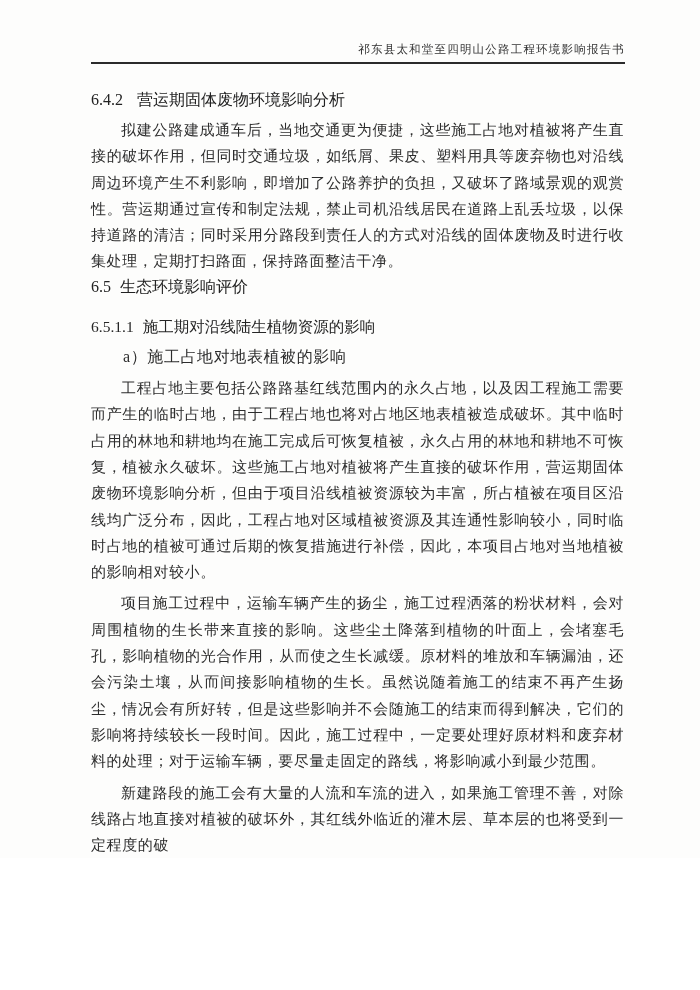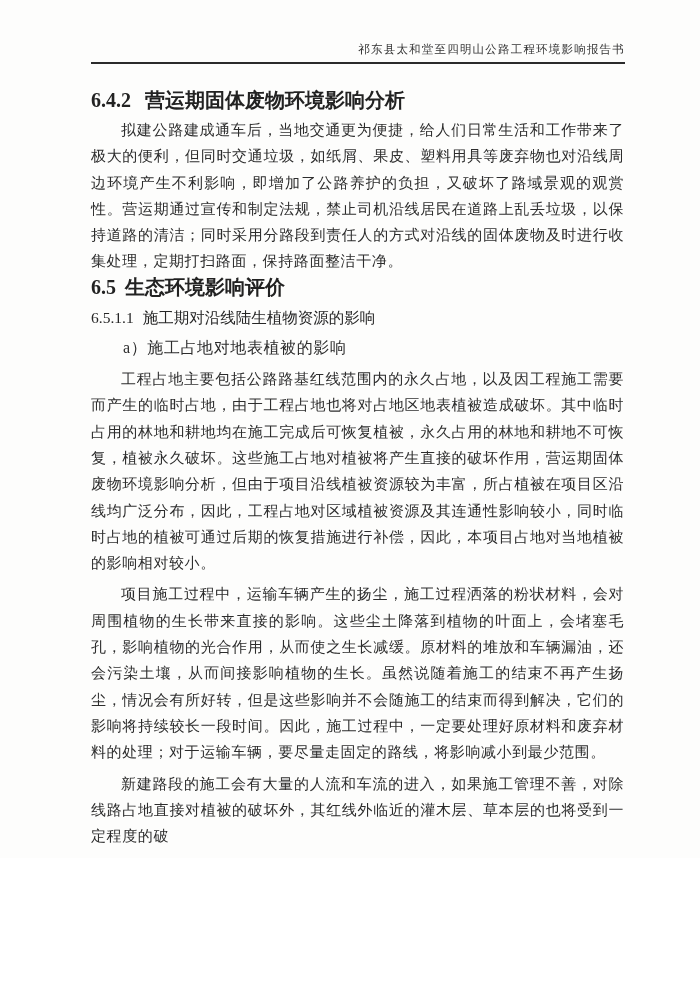--- a/index.html
+++ b/index.html
@@ -24,32 +24,32 @@
     padding-bottom: 5px;
     border-bottom: 2px solid #2b2b2b;
   }
   .content {
     position: absolute;
     top: 82px;
     left: 91px;
     width: 533px;
   }
   .h-major {
-    font-size: 20px;
-    font-weight: bold;
+    font-size: 16px;
+    font-weight: normal;
     line-height: 24px;
     color: #222222;
     margin-top: 6px;
   }
   .h-sub {
     font-size: 15.5px;
     font-weight: normal;
     line-height: 24px;
     color: #262626;
-    margin-top: 7px;
+    margin-top: 16px;
   }
   .num-wide { display: inline-block; margin-right: 14px; }
   .num-mid  { display: inline-block; margin-right: 9px; }
   .para {
     font-size: 15px;
     line-height: 26.3px;
     text-align: justify;
     text-indent: 2em;
     letter-spacing: 0.6px;
     color: #2d2d2d;
@@ -83,21 +83,21 @@
   <div class="running-header">
     <span>祁东县太和堂至四明山公路工程环境影响报告书</span>
   </div>
 
   <div class="content">
 
     <div class="h-major">
       <span class="num-wide">6.4.2</span><span>营运期固体废物环境影响分析</span>
     </div>
 
-    <p class="para">拟建公路建成通车后，当地交通更为便捷，给人们日常生活和工作带来了极大的便利，但同时交通垃圾，如纸屑、果皮、塑料用具等废弃物也对沿线周边环境产生不利影响，即增加了公路养护的负担，又破坏了路域景观的观赏性。营运期通过宣传和制定法规，禁止司机沿线居民在道路上乱丢垃圾，以保持道路的清洁；同时采用分路段到责任人的方式对沿线的固体废物及时进行收集处理，定期打扫路面，保持路面整洁干净。</p>
+    <p class="para">拟建公路建成通车后，当地交通更为便捷，这些施工占地对植被将产生直接的破坏作用，但同时交通垃圾，如纸屑、果皮、塑料用具等废弃物也对沿线周边环境产生不利影响，即增加了公路养护的负担，又破坏了路域景观的观赏性。营运期通过宣传和制定法规，禁止司机沿线居民在道路上乱丢垃圾，以保持道路的清洁；同时采用分路段到责任人的方式对沿线的固体废物及时进行收集处理，定期打扫路面，保持路面整洁干净。</p>
 
     <div class="h-major sp1">
       <span class="num-mid">6.5</span><span>生态环境影响评价</span>
     </div>
 
 
 
     <div class="h-sub">
       <span class="num-mid">6.5.1.1</span><span>施工期对沿线陆生植物资源的影响</span>
     </div>

